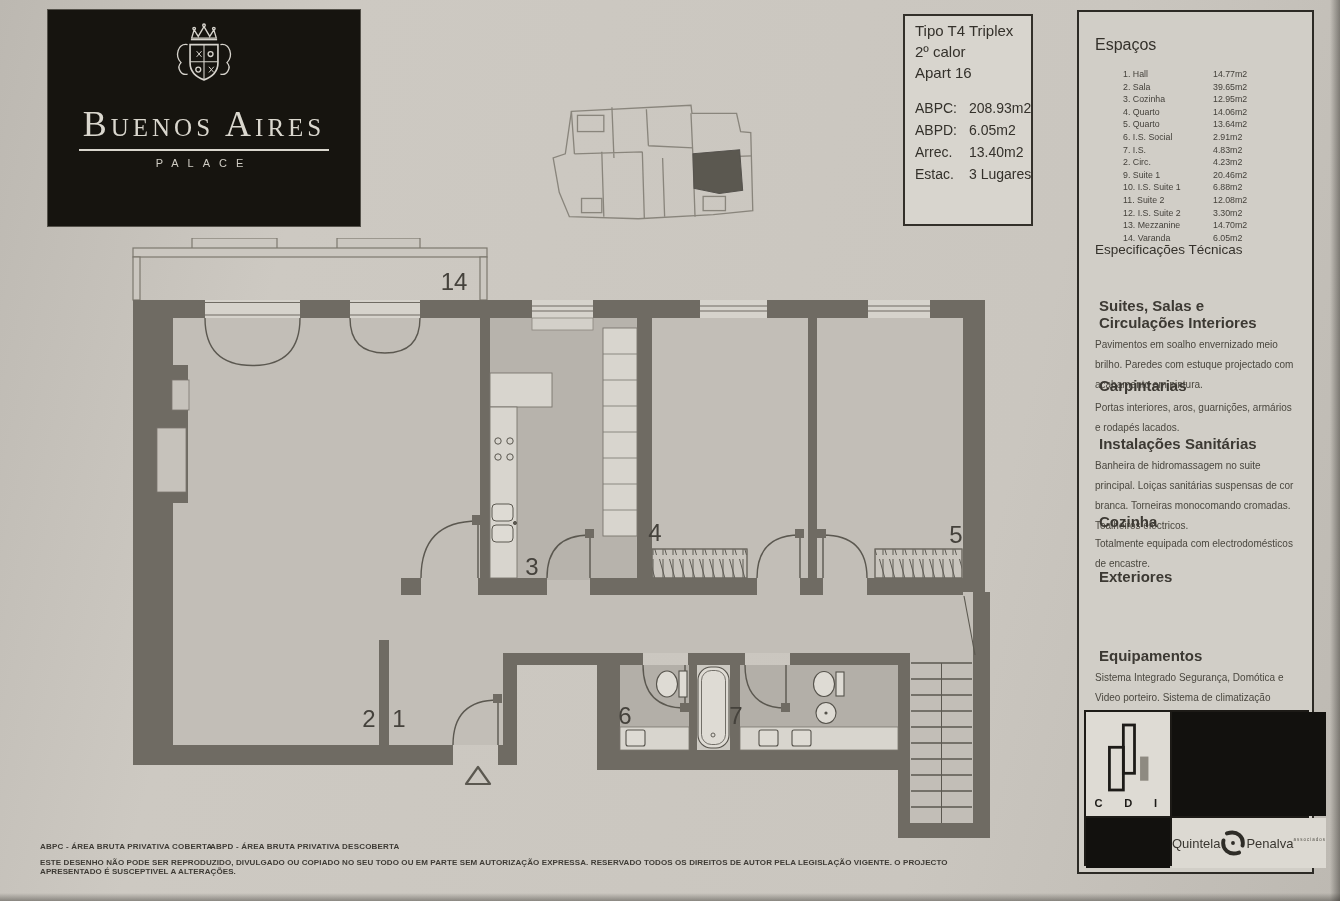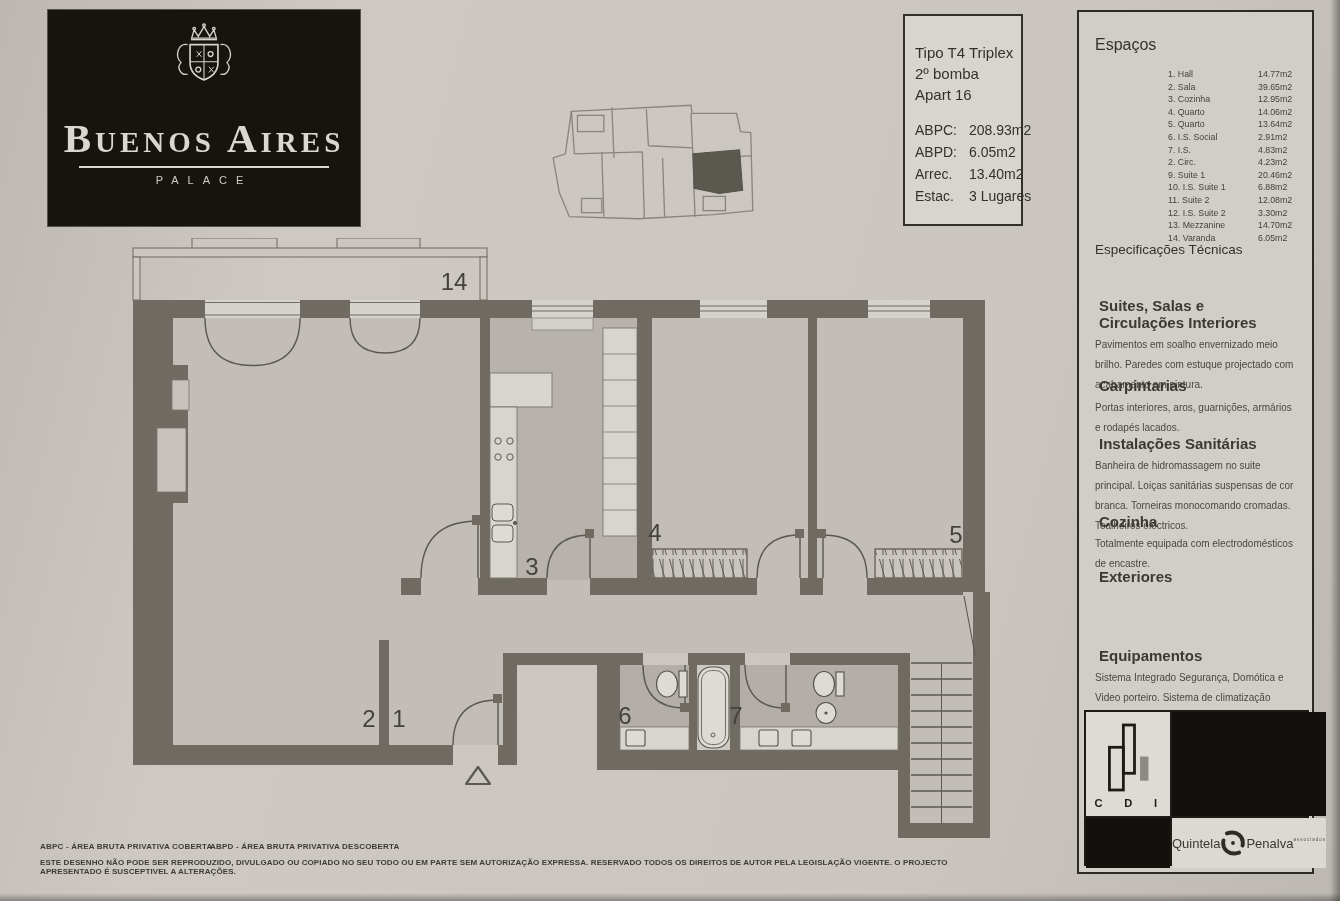--- a/index.html
+++ b/index.html
@@ -2,40 +2,40 @@
 <html><head>
 <meta charset="utf-8">
 <style>
   html,body{margin:0;padding:0;background:#8e8b86;}
   #page{position:relative;width:1340px;height:901px;overflow:hidden;
         background:linear-gradient(104deg,#bcb8b1,#cdc9c2 22%,#cac6bf 72%,#bdb9b2);
         font-family:"Liberation Sans",sans-serif;}
   
   .brand-box{position:absolute;left:48px;top:10px;width:312px;height:216px;background:#16140f;
              display:flex;flex-direction:column;align-items:center;box-shadow:0 0 0 1px #55524b;}
-  .brand-name{font-family:"Liberation Serif",serif;font-variant:small-caps;font-size:41px;
-              letter-spacing:4px;line-height:1;margin-top:16px;color:#dad7ce;white-space:nowrap;font-weight:bold;}
+  .brand-name{font-family:"Liberation Serif",serif;font-variant:small-caps;font-size:36px;
+              letter-spacing:4px;line-height:1;margin-top:4px;color:#dad7ce;white-space:nowrap;}
   .brand-rule{width:250px;height:2px;background:#d9d6cd;margin-top:7px;}
   .brand-sub{font-size:11px;letter-spacing:9px;margin-top:6px;color:#cfccc3;text-transform:uppercase;}
   
   .mini-plan{position:absolute;left:541px;top:97px;width:228px;height:134px;}
   
-  .title-block{position:absolute;left:903px;top:14px;width:120px;height:212px;background:#d8d5ce;
-               border:2px solid #33302a;box-sizing:border-box;padding:26px 10px;color:#34312b;}
+  .title-block{position:absolute;left:903px;top:14px;width:130px;height:212px;background:#d8d5ce;
+               border:2px solid #33302a;box-sizing:border-box;padding:4px 10px;color:#34312b;}
   .tb-line{font-size:15px;line-height:21px;white-space:nowrap;}
   .tb-rows{margin-top:14px;}
   .tb-row{display:flex;font-size:14px;line-height:22px;white-space:nowrap;}
   .tb-row .lbl{width:54px;flex:none;}
   
   .side-panel{position:absolute;left:1077px;top:10px;width:237px;height:864px;background:#d1cec7;
               border:2px solid #2c2a25;box-sizing:border-box;}
   .sp-title{position:absolute;left:16px;top:24px;font-size:16px;color:#34312b;}
   .sp-list{position:absolute;left:44px;top:56px;width:180px;}
   .sp-row{display:flex;font-size:8.8px;line-height:12.6px;color:#45423c;}
-  .sp-row .n{width:90px;flex:none;margin-left:45px;}
+  .sp-row .n{width:90px;flex:none;}
   .specs-title{position:absolute;left:16px;top:230px;font-size:13.5px;color:#34312b;}
   .sec{position:absolute;left:16px;width:200px;color:#4a473f;}
   .sec h4{margin:4px;font-size:15px;font-weight:700;color:#3c3933;}
   .sec p{margin:4px 0 0;font-size:10px;line-height:20px;}
   
   .logo-grid{position:absolute;left:5px;bottom:6px;width:225px;height:156px;display:grid;
              grid-template-columns:84px 1fr;grid-template-rows:104px 50px;gap:2px;background:#1d1b17;
              border:2px solid #1d1b17;box-sizing:border-box;}
   .cell-cdi{background:#dedbd4;display:flex;align-items:center;justify-content:center;}
   .cell-black{background:#12110e;}
@@ -90,21 +90,21 @@
         <rect x="36" y="18" width="26" height="16"></rect>
         <rect x="40" y="100" width="20" height="14"></rect>
         <rect x="160" y="98" width="22" height="14"></rect>
       </g>
       <path d="M150 56 L196 52 L199 92 L176 95 L151 90 Z" fill="#5b5850" stroke="#55524d"></path>
     </svg>
   </div>
 
   <div class="title-block">
     <div class="tb-line">Tipo T4 Triplex</div>
-    <div class="tb-line">2º bomba</div>
+    <div class="tb-line">2º calor</div>
     <div class="tb-line">Apart 16</div>
     <div class="tb-rows">
       <div class="tb-row">
           <span class="lbl">ABPC:</span>
           <span>208.93m2</span>
         </div>
       <div class="tb-row">
           <span class="lbl">ABPD:</span>
           <span>6.05m2</span>
         </div>

